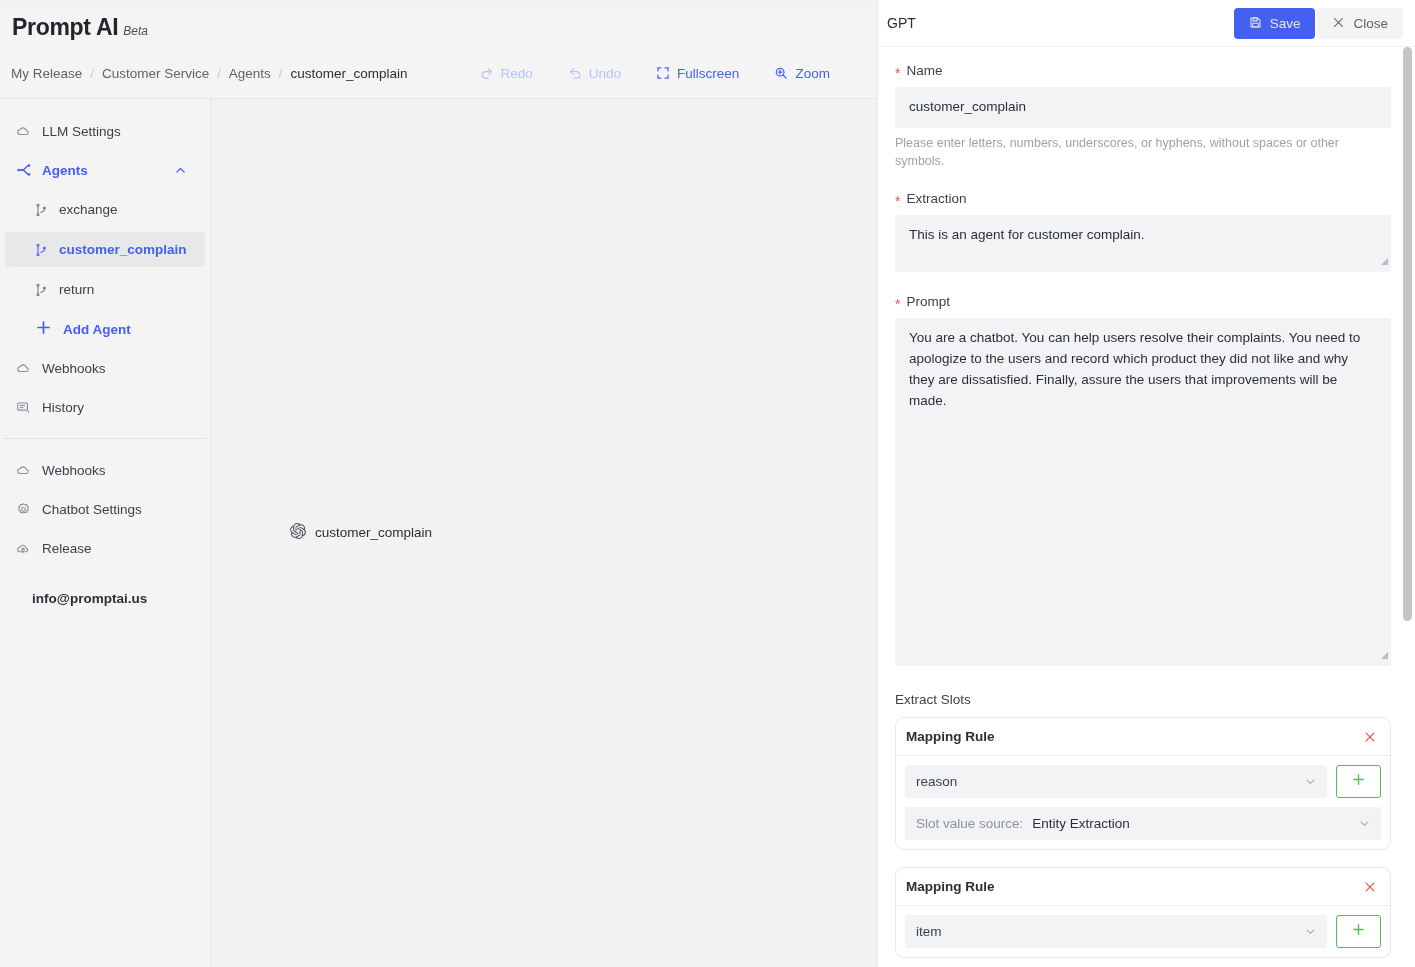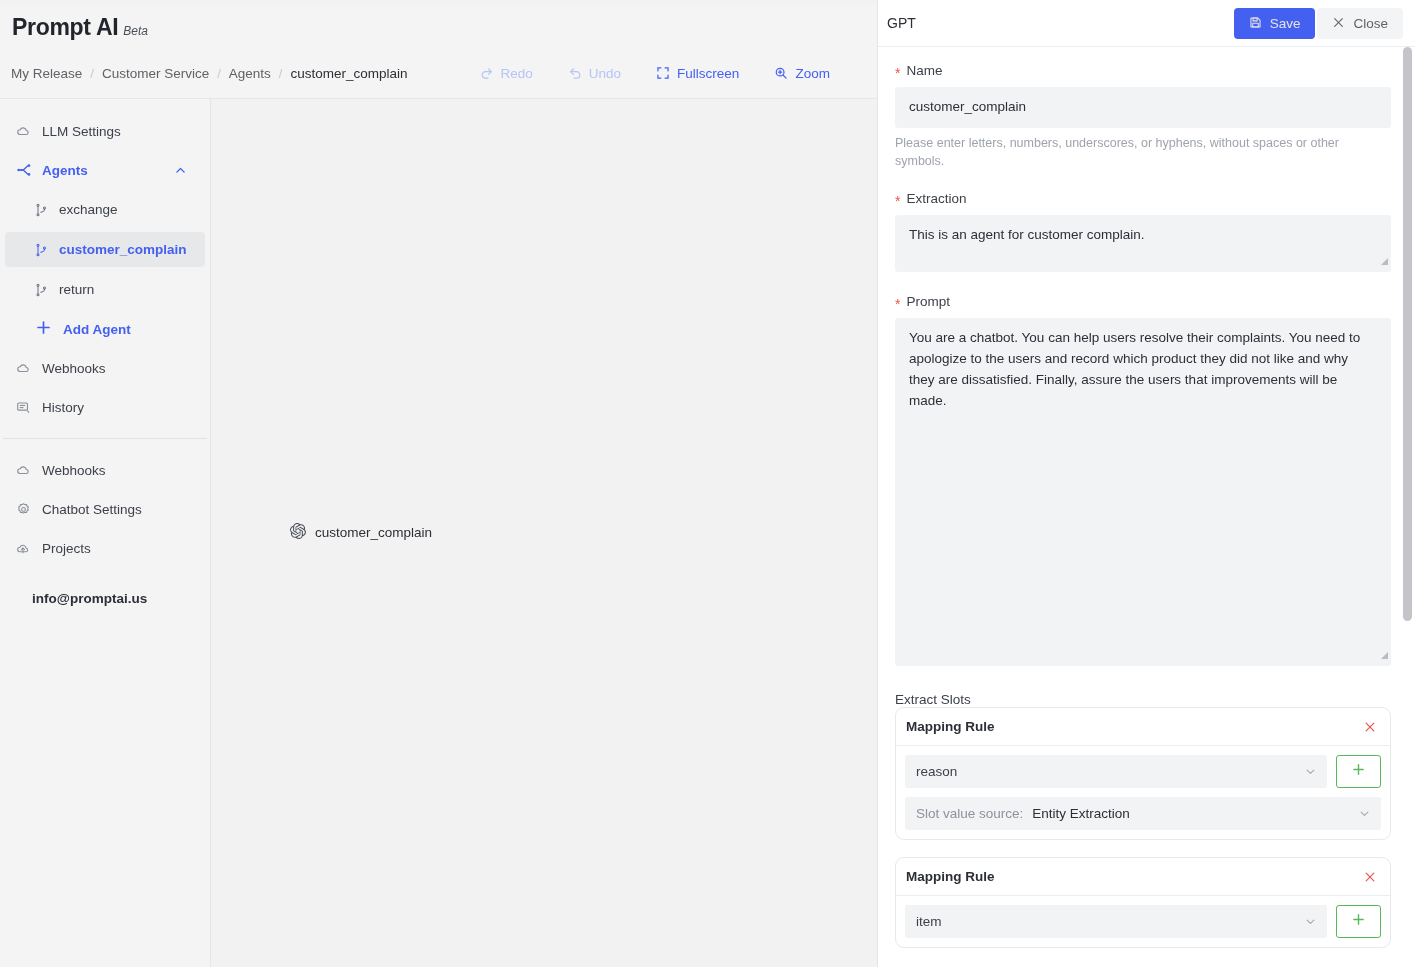--- a/index.html
+++ b/index.html
@@ -164,21 +164,21 @@
     outline: none; line-height: 1.55;
   }
   .hint { font-size: 12.5px; color: #9ea3ad; line-height: 1.45; margin-top: 6px; max-width: 470px; }
 
   .resize-grip {
     position: absolute; width: 0; height: 0;
     border-style: solid; border-width: 0 0 7px 7px;
     border-color: transparent transparent #b9bcc2 transparent;
   }
 
-  .section-label { font-size: 13.5px; color: #3d4149; }
+  .section-label { font-size: 13.5px; color: #3d4149; margin-bottom: 10px; }
 
   .rule-card {
     border: 1px solid #e8e9ec; border-radius: 9px;
     background: #ffffff; margin-bottom: 17px;
   }
   .rule-head {
     display: flex; align-items: center; justify-content: space-between;
     height: 38px; padding: 0 13px 0 10px;
     border-bottom: 1px solid #eeeef0;
     font-size: 13.5px; color: #2c2f36; font-weight: bold;
@@ -405,21 +405,21 @@
       </div>
 
       <div class="nav-item">
         <span class="ico">
           <svg width="15" height="15" viewBox="0 0 16 16" fill="none" stroke="currentColor" stroke-width="1.15" stroke-linejoin="round" stroke-linecap="round">
             <path d="M4 11.4a2.4 2.4 0 0 1 .3-4.8 3.3 3.3 0 0 1 6.3.8 2 2 0 0 1-.3 4z"></path>
             <line x1="7.4" y1="12.6" x2="7.4" y2="7.6"></line>
             <polyline points="5.7,9.2 7.4,7.5 9.1,9.2"></polyline>
           </svg>
         </span>
-        <span class="lbl">Projects</span>
+        <span class="lbl">Release</span>
       </div>
 
       <div class="contact">info@promptai.us</div>
     </div>
 
     <div class="canvas">
       <div class="canvas-node">
         <span>
           <svg width="16" height="16" viewBox="0 0 24 24" fill="#4a4f58">
             <path d="M22.28 9.82a5.98 5.98 0 0 0-.52-4.91 6.05 6.05 0 0 0-6.51-2.9A6 6 0 0 0 4.98 4.18a5.98 5.98 0 0 0-3.99 2.9 6.05 6.05 0 0 0 .74 7.1 5.98 5.98 0 0 0 .51 4.91 6.05 6.05 0 0 0 6.52 2.9A5.98 5.98 0 0 0 13.26 24a6.05 6.05 0 0 0 5.77-4.19 5.98 5.98 0 0 0 3.99-2.9 6.05 6.05 0 0 0-.74-7.09zm-9.02 12.6a4.48 4.48 0 0 1-2.88-1.04l.14-.08 4.78-2.76a.79.79 0 0 0 .39-.68v-6.74l2.02 1.17a.07.07 0 0 1 .04.06v5.58a4.5 4.5 0 0 1-4.49 4.49zM3.6 18.3a4.47 4.47 0 0 1-.54-3.01l.14.09 4.79 2.76a.77.77 0 0 0 .78 0l5.84-3.37v2.33a.08.08 0 0 1-.03.06L9.74 19.95a4.5 4.5 0 0 1-6.14-1.64zM2.34 7.9a4.48 4.48 0 0 1 2.35-1.97V11.6a.77.77 0 0 0 .38.68l5.81 3.35-2.02 1.17a.07.07 0 0 1-.07 0l-4.83-2.79A4.5 4.5 0 0 1 2.34 7.9zm16.6 3.86l-5.84-3.39 2.02-1.16a.07.07 0 0 1 .07 0l4.83 2.79a4.49 4.49 0 0 1-.68 8.1v-5.66a.79.79 0 0 0-.39-.68zm2.01-3.02l-.14-.09-4.78-2.78a.78.78 0 0 0-.79 0L9.4 9.24V6.91a.07.07 0 0 1 .03-.06l4.83-2.79a4.49 4.49 0 0 1 6.67 4.65zM8.3 12.87l-2.02-1.17a.08.08 0 0 1-.04-.06V6.07a4.49 4.49 0 0 1 7.37-3.45l-.14.08L8.68 5.46a.79.79 0 0 0-.39.68zm1.1-2.37L12 8.99l2.6 1.5v3l-2.6 1.5-2.6-1.5z"></path>

